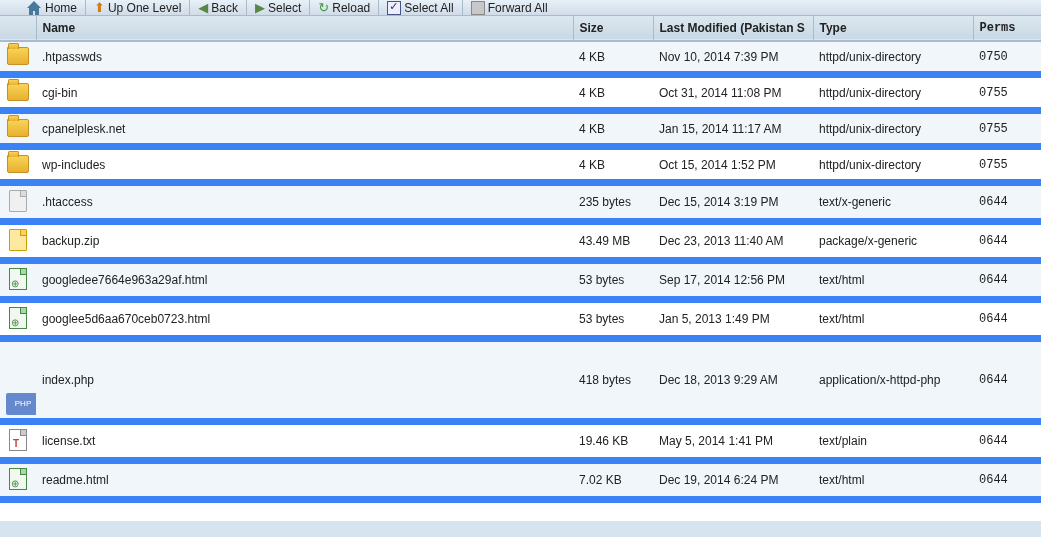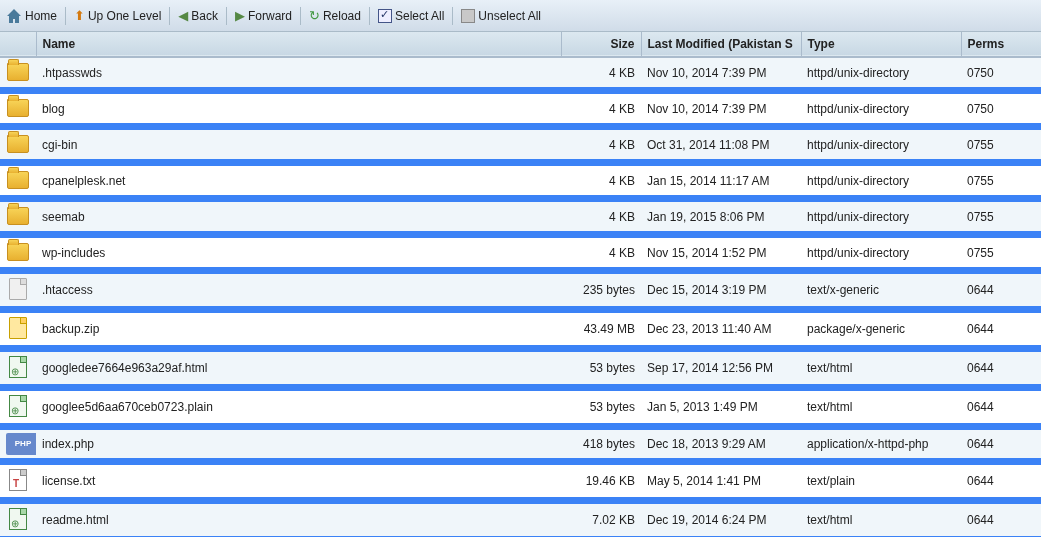--- a/index.html
+++ b/index.html
@@ -9,24 +9,24 @@
       background: #d6e4f0;
       width: 1041px;
       height: 537px;
       overflow: hidden;
     }
 
     
     .toolbar {
       display: flex;
       align-items: center;
-      padding: 4px 0;
+      padding: 4px 20px;
       background: linear-gradient(to bottom, #e8f0f8, #d0dce8);
       border-bottom: 1px solid #aabbc8;
-      height: 32px;
+      height: 16px;
     }
     .toolbar-btn {
       display: flex;
       align-items: center;
       gap: 3px;
       padding: 2px 6px;
       font-size: 12px;
       color: #222;
       cursor: pointer;
       border: none;
@@ -81,24 +81,24 @@
       font-size: 12px;
       color: #222;
       vertical-align: middle;
       white-space: nowrap;
       overflow: hidden;
       text-overflow: ellipsis;
     }
 
     .col-icon { width: 36px; text-align: center; }
     .col-name { width: auto; }
-    .col-size { width: 80px; text-align: right; }
+    .col-size { width: 80px; }
     .col-modified { width: 160px; }
     .col-type { width: 160px; }
-    .col-perms { width: 80px; }
+    .col-perms { width: 68px; font-family: Liberation Mono, monospace; }
     .icon-folder-inner {
       display: inline-block;
       width: 22px;
       height: 18px;
       background: linear-gradient(to bottom, #f8d458, #e8b030);
       border-radius: 0 2px 2px 2px;
       position: relative;
       margin-top: 2px;
       border: 1px solid #c89020;
     }
@@ -156,23 +156,24 @@
     }
 
     .icon-php {
       display: inline-block;
       width: 34px;
       height: 22px;
       background: #6688cc;
       border-radius: 2px;
       color: #fff;
       font-size: 8px;
-      font-weight: bold;
+      font-weight: normal;
       text-align: center;
       line-height: 22px;
+      margin-top: 48px;
     }
 
     .icon-txt {
       display: inline-block;
       width: 18px;
       height: 22px;
       background: #fff;
       border: 1px solid #888;
       position: relative;
       margin-top: 1px;
@@ -254,38 +255,38 @@
     <span>Up One Level</span>
   </button>
   <div class="toolbar-separator"></div>
   <button class="toolbar-btn">
     <span style="color:#558844;font-size:13px;">◀</span>
     <span>Back</span>
   </button>
   <div class="toolbar-separator"></div>
   <button class="toolbar-btn">
     <span style="color:#558844;font-size:13px;">▶</span>
-    <span>Forward</span>
+    <span>Select</span>
   </button>
   <div class="toolbar-separator"></div>
   <button class="toolbar-btn">
     <span style="color:#449944;font-size:13px;">↻</span>
     <span>Reload</span>
   </button>
   <div class="toolbar-separator"></div>
   <button class="toolbar-btn">
     <span style="display:inline-block;width:14px;height:14px;border:1px solid #445588;background:#eeeeff;position:relative;">
       <span style="position:absolute;top:-2px;left:1px;font-size:11px;color:#223366;">✓</span>
     </span>
     <span>Select All</span>
   </button>
   <div class="toolbar-separator"></div>
   <button class="toolbar-btn">
     <span style="display:inline-block;width:14px;height:14px;border:1px solid #888;background:#c8c8c8;"></span>
-    <span>Unselect All</span>
+    <span>Forward All</span>
   </button>
 </div>
 
 <div class="file-manager">
   <div class="table-container">
     <table>
       <thead>
         <tr>
           <th class="col-icon"></th>
           <th class="col-name">Name</th>
@@ -299,55 +300,39 @@
       <tr>
             <td class="col-icon"><span class="icon-folder-inner"></span></td>
             <td class="col-name">.htpasswds</td>
             <td class="col-size">4 KB</td>
             <td class="col-modified">Nov 10, 2014 7:39 PM</td>
             <td class="col-type">httpd/unix-directory</td>
             <td class="col-perms">0750</td>
           </tr>
           <tr>
             <td class="col-icon"><span class="icon-folder-inner"></span></td>
-            <td class="col-name">blog</td>
-            <td class="col-size">4 KB</td>
-            <td class="col-modified">Nov 10, 2014 7:39 PM</td>
-            <td class="col-type">httpd/unix-directory</td>
-            <td class="col-perms">0750</td>
-          </tr>
-          <tr>
-            <td class="col-icon"><span class="icon-folder-inner"></span></td>
             <td class="col-name">cgi-bin</td>
             <td class="col-size">4 KB</td>
             <td class="col-modified">Oct 31, 2014 11:08 PM</td>
             <td class="col-type">httpd/unix-directory</td>
             <td class="col-perms">0755</td>
           </tr>
           <tr>
             <td class="col-icon"><span class="icon-folder-inner"></span></td>
             <td class="col-name">cpanelplesk.net</td>
             <td class="col-size">4 KB</td>
             <td class="col-modified">Jan 15, 2014 11:17 AM</td>
             <td class="col-type">httpd/unix-directory</td>
             <td class="col-perms">0755</td>
           </tr>
           <tr>
             <td class="col-icon"><span class="icon-folder-inner"></span></td>
-            <td class="col-name">seemab</td>
-            <td class="col-size">4 KB</td>
-            <td class="col-modified">Jan 19, 2015 8:06 PM</td>
-            <td class="col-type">httpd/unix-directory</td>
-            <td class="col-perms">0755</td>
-          </tr>
-          <tr>
-            <td class="col-icon"><span class="icon-folder-inner"></span></td>
             <td class="col-name">wp-includes</td>
             <td class="col-size">4 KB</td>
-            <td class="col-modified">Nov 15, 2014 1:52 PM</td>
+            <td class="col-modified">Oct 15, 2014 1:52 PM</td>
             <td class="col-type">httpd/unix-directory</td>
             <td class="col-perms">0755</td>
           </tr>
           <tr>
             <td class="col-icon"><span class="icon-file-generic"></span></td>
             <td class="col-name">.htaccess</td>
             <td class="col-size">235 bytes</td>
             <td class="col-modified">Dec 15, 2014 3:19 PM</td>
             <td class="col-type">text/x-generic</td>
             <td class="col-perms">0644</td>
@@ -363,21 +348,21 @@
           <tr>
             <td class="col-icon"><span class="icon-html"></span></td>
             <td class="col-name">googledee7664e963a29af.html</td>
             <td class="col-size">53 bytes</td>
             <td class="col-modified">Sep 17, 2014 12:56 PM</td>
             <td class="col-type">text/html</td>
             <td class="col-perms">0644</td>
           </tr>
           <tr>
             <td class="col-icon"><span class="icon-html"></span></td>
-            <td class="col-name">googlee5d6aa670ceb0723.plain</td>
+            <td class="col-name">googlee5d6aa670ceb0723.html</td>
             <td class="col-size">53 bytes</td>
             <td class="col-modified">Jan 5, 2013 1:49 PM</td>
             <td class="col-type">text/html</td>
             <td class="col-perms">0644</td>
           </tr>
           <tr>
             <td class="col-icon"><span class="icon-php">PHP</span></td>
             <td class="col-name">index.php</td>
             <td class="col-size">418 bytes</td>
             <td class="col-modified">Dec 18, 2013 9:29 AM</td>

